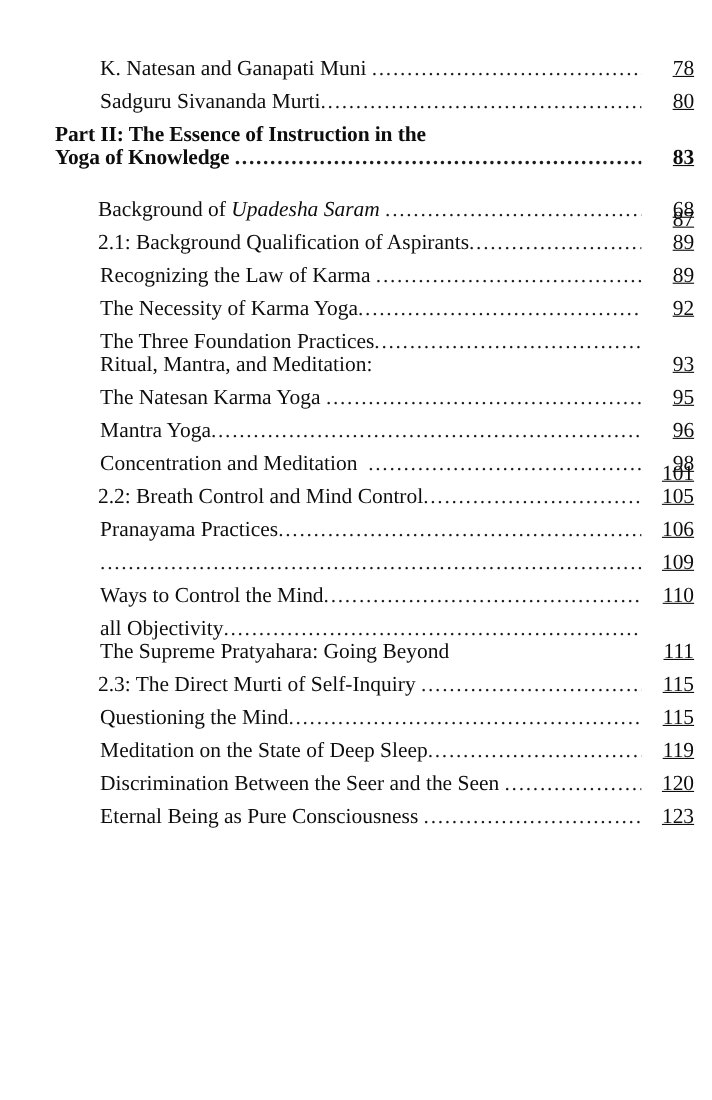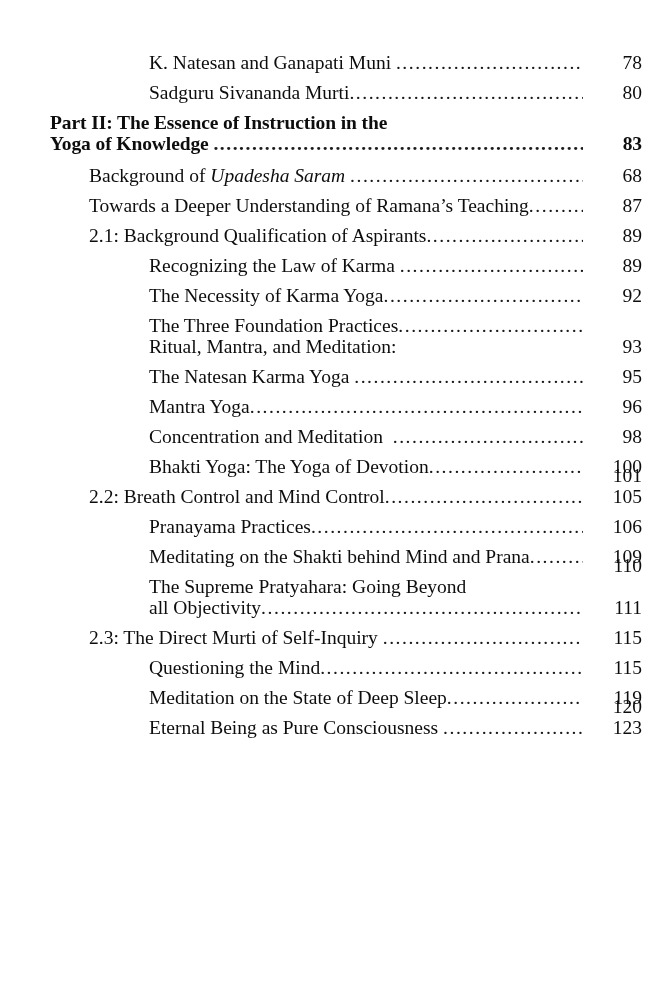--- a/index.html
+++ b/index.html
@@ -30,21 +30,21 @@
     padding-right: 64px;   
     margin-bottom: 9px;
     font-size: 19.5px;
     line-height: 21px;
     color: #0d0d0d;
   }
 
   
   .lvl-part { padding-left: 50px;  font-weight: bold; letter-spacing: -0.1px; }
   .lvl-1    { padding-left: 89px; }
-  .lvl-2    { padding-left: 117px; margin-left: 32px; }
+  .lvl-2    { padding-left: 91px; }
 
   
   .ln {
     display: block;
     position: relative;
     white-space: nowrap;
     overflow: hidden;
   }
   
   .ln.plain { overflow: visible; }
@@ -66,34 +66,35 @@
     color: #1a1a1a;
     
   }
   .leader::before {
     content: "........................................................................................................................................";
   }
 
   
   .pg {
     position: absolute;
-    right: 5px;
+    right: 16px;
     bottom: 0;
     width: 62px;
     text-align: right;
     font-size: 19.5px;
     line-height: 21px;
     white-space: nowrap;
+    text-decoration: underline;
   }
 
   
   .entry.multi { margin-bottom: 9px; }
   .entry.multi .ln.plain { margin-bottom: 0px; }
 
-  .entry.lvl-part { margin-bottom: 11px; }
+  .entry.lvl-part { margin-bottom: 26px; }
   .gap-before { margin-top: 3px; }
 </style>
 </head>
 <body>
 
 <div id="toc">
     <div class="entry lvl-2">
       <span class="ln"><span class="txt">K. Natesan and Ganapati Muni </span><span class="leader"></span></span>
       <span class="pg">78</span>
     </div>
@@ -104,21 +105,20 @@
     <div class="entry lvl-part multi">
       <span class="ln plain"><span class="txt">Part II: The Essence of Instruction in the</span></span>
       <span class="ln"><span class="txt">Yoga of Knowledge </span><span class="leader"></span></span>
       <span class="pg">83</span>
     </div>
     <div class="entry lvl-1 gap-before">
       <span class="ln"><span class="txt">Background of <i>Upadesha Saram</i> </span><span class="leader"></span></span>
       <span class="pg">68</span>
     </div>
     <div class="entry lvl-1 gap-before">
-      <span class="ln"><span class="txt">Towards a Deeper Understanding of Ramana’s Teaching</span><span class="leader"></span></span>
       <span class="pg">87</span>
     </div>
     <div class="entry lvl-1 gap-before">
       <span class="ln"><span class="txt">2.1: Background Qualification of Aspirants</span><span class="leader"></span></span>
       <span class="pg">89</span>
     </div>
     <div class="entry lvl-2">
       <span class="ln"><span class="txt">Recognizing the Law of Karma </span><span class="leader"></span></span>
       <span class="pg">89</span>
     </div>
@@ -137,58 +137,56 @@
     </div>
     <div class="entry lvl-2">
       <span class="ln"><span class="txt">Mantra Yoga</span><span class="leader"></span></span>
       <span class="pg">96</span>
     </div>
     <div class="entry lvl-2">
       <span class="ln"><span class="txt">Concentration and Meditation  </span><span class="leader"></span></span>
       <span class="pg">98</span>
     </div>
     <div class="entry lvl-2">
-      <span class="ln"><span class="txt">Bhakti Yoga: The Yoga of Devotion</span><span class="leader"></span></span>
-      <span class="pg">100</span>
-    </div>
-    <div class="entry lvl-2">
       <span class="pg">101</span>
     </div>
     <div class="entry lvl-1 gap-before">
       <span class="ln"><span class="txt">2.2: Breath Control and Mind Control</span><span class="leader"></span></span>
       <span class="pg">105</span>
     </div>
     <div class="entry lvl-2">
       <span class="ln"><span class="txt">Pranayama Practices</span><span class="leader"></span></span>
       <span class="pg">106</span>
     </div>
     <div class="entry lvl-2">
-      <span class="ln"><span class="txt">Meditating on the Shakti behind Mind and Prana</span><span class="leader"></span></span>
+      <span class="ln"><span class="leader"></span></span>
       <span class="pg">109</span>
     </div>
     <div class="entry lvl-2">
+      <span class="ln"><span class="txt">Ways to Control the Mind</span><span class="leader"></span></span>
       <span class="pg">110</span>
     </div>
     <div class="entry lvl-2 multi">
+      <span class="ln"><span class="txt">all Objectivity</span><span class="leader"></span></span>
       <span class="ln plain"><span class="txt">The Supreme Pratyahara: Going Beyond</span></span>
-      <span class="ln"><span class="txt">all Objectivity</span><span class="leader"></span></span>
       <span class="pg">111</span>
     </div>
     <div class="entry lvl-1 gap-before">
       <span class="ln"><span class="txt">2.3: The Direct Murti of Self-Inquiry </span><span class="leader"></span></span>
       <span class="pg">115</span>
     </div>
     <div class="entry lvl-2">
       <span class="ln"><span class="txt">Questioning the Mind</span><span class="leader"></span></span>
       <span class="pg">115</span>
     </div>
     <div class="entry lvl-2">
       <span class="ln"><span class="txt">Meditation on the State of Deep Sleep</span><span class="leader"></span></span>
       <span class="pg">119</span>
     </div>
     <div class="entry lvl-2">
+      <span class="ln"><span class="txt">Discrimination Between the Seer and the Seen </span><span class="leader"></span></span>
       <span class="pg">120</span>
     </div>
     <div class="entry lvl-2">
       <span class="ln"><span class="txt">Eternal Being as Pure Consciousness </span><span class="leader"></span></span>
       <span class="pg">123</span>
     </div>
   </div>
 
 </body></html>

